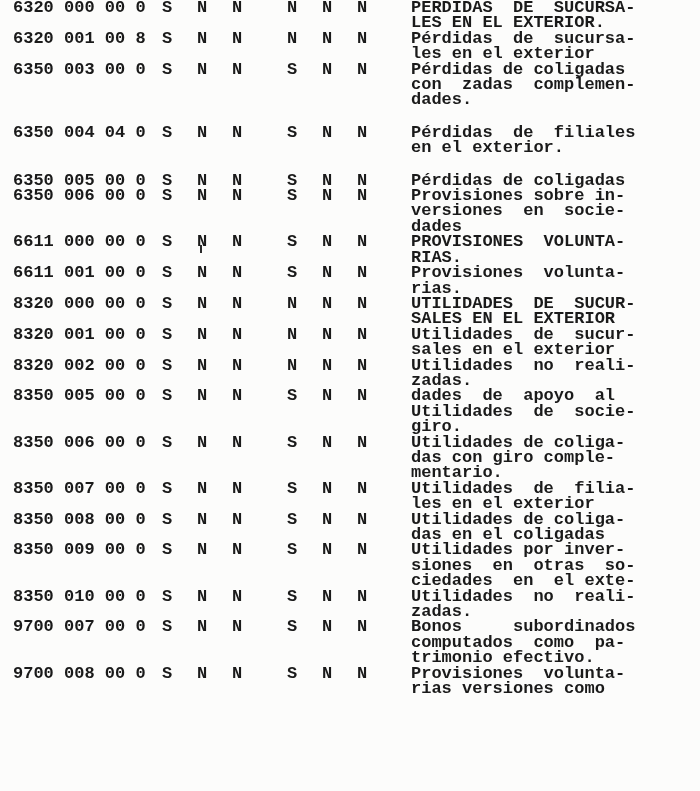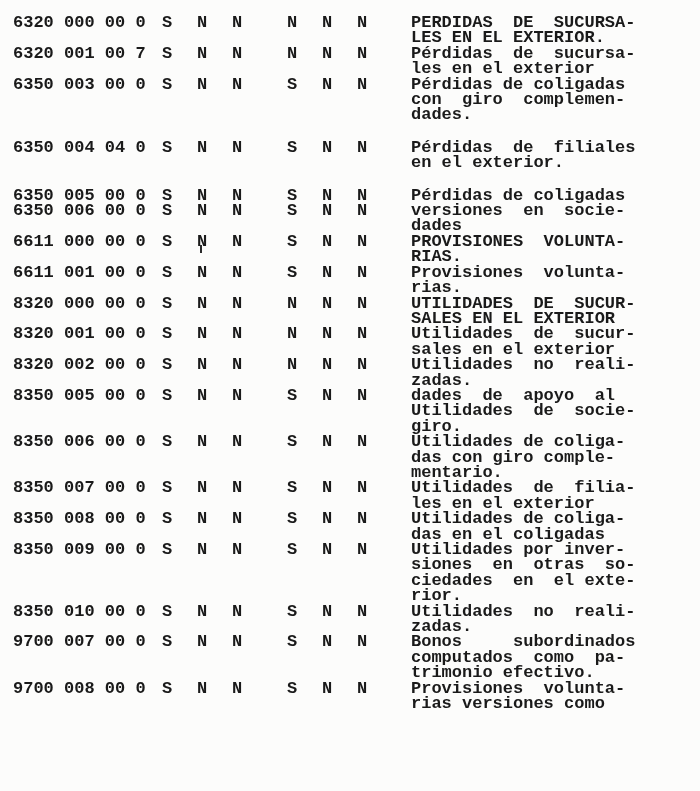--- a/index.html
+++ b/index.html
@@ -8,21 +8,21 @@
     width: 700px;
     height: 791px;
     background: #fcfcfb;
     overflow: hidden;
   }
   #page {
     position: relative;
     width: 700px;
     height: 791px;
     box-sizing: border-box;
-    padding-top: 15px;
+    padding-top: 0;
     font-family: "Liberation Mono", "DejaVu Sans Mono", monospace;
     font-size: 17px;
     line-height: 15.4px;
     font-weight: bold;
     color: #1a1a1a;
     letter-spacing: 0;
   }
   .row { position: relative; }
   .row.gap-before { margin-top: 17px; }
   .code {
@@ -69,21 +69,21 @@
     <span class="flag f2">N</span>
     <span class="flag f3">N</span>
     <span class="flag f4">N</span>
     <span class="flag f5">N</span>
     <div class="desc">
           <div class="desc-line">PERDIDAS  DE  SUCURSA-</div>
           <div class="desc-line">LES EN EL EXTERIOR.</div>
         </div>
   </div>
       <div class="row">
-    <span class="code">6320 001 00 7</span>
+    <span class="code">6320 001 00 8</span>
     <span class="flag f0">S</span>
     <span class="flag f1">N</span>
     <span class="flag f2">N</span>
     <span class="flag f3">N</span>
     <span class="flag f4">N</span>
     <span class="flag f5">N</span>
     <div class="desc">
           <div class="desc-line">Pérdidas  de  sucursa-</div>
           <div class="desc-line">les en el exterior</div>
         </div>
@@ -91,21 +91,21 @@
       <div class="row">
     <span class="code">6350 003 00 0</span>
     <span class="flag f0">S</span>
     <span class="flag f1">N</span>
     <span class="flag f2">N</span>
     <span class="flag f3">S</span>
     <span class="flag f4">N</span>
     <span class="flag f5">N</span>
     <div class="desc">
           <div class="desc-line">Pérdidas de coligadas</div>
-          <div class="desc-line">con  giro  complemen-</div>
+          <div class="desc-line">con  zadas  complemen-</div>
           <div class="desc-line">dades.</div>
         </div>
   </div>
       <div class="row gap-before">
     <span class="code">6350 004 04 0</span>
     <span class="flag f0">S</span>
     <span class="flag f1">N</span>
     <span class="flag f2">N</span>
     <span class="flag f3">S</span>
     <span class="flag f4">N</span>
@@ -129,20 +129,21 @@
   </div>
       <div class="row">
     <span class="code">6350 006 00 0</span>
     <span class="flag f0">S</span>
     <span class="flag f1">N</span>
     <span class="flag f2">N</span>
     <span class="flag f3">S</span>
     <span class="flag f4">N</span>
     <span class="flag f5">N</span>
     <div class="desc">
+          <div class="desc-line">Provisiones sobre in-</div>
           <div class="desc-line">versiones  en  socie-</div>
           <div class="desc-line">dades</div>
         </div>
   </div>
       <div class="row">
     <span class="code">6611 000 00 0</span>
     <span class="flag f0">S</span>
     <span class="flag f1 flag-mark">N</span>
     <span class="flag f2">N</span>
     <span class="flag f3">S</span>
@@ -264,21 +265,20 @@
     <span class="flag f0">S</span>
     <span class="flag f1">N</span>
     <span class="flag f2">N</span>
     <span class="flag f3">S</span>
     <span class="flag f4">N</span>
     <span class="flag f5">N</span>
     <div class="desc">
           <div class="desc-line">Utilidades por inver-</div>
           <div class="desc-line">siones  en  otras  so-</div>
           <div class="desc-line">ciedades  en  el exte-</div>
-          <div class="desc-line">rior.</div>
         </div>
   </div>
       <div class="row">
     <span class="code">8350 010 00 0</span>
     <span class="flag f0">S</span>
     <span class="flag f1">N</span>
     <span class="flag f2">N</span>
     <span class="flag f3">S</span>
     <span class="flag f4">N</span>
     <span class="flag f5">N</span>

